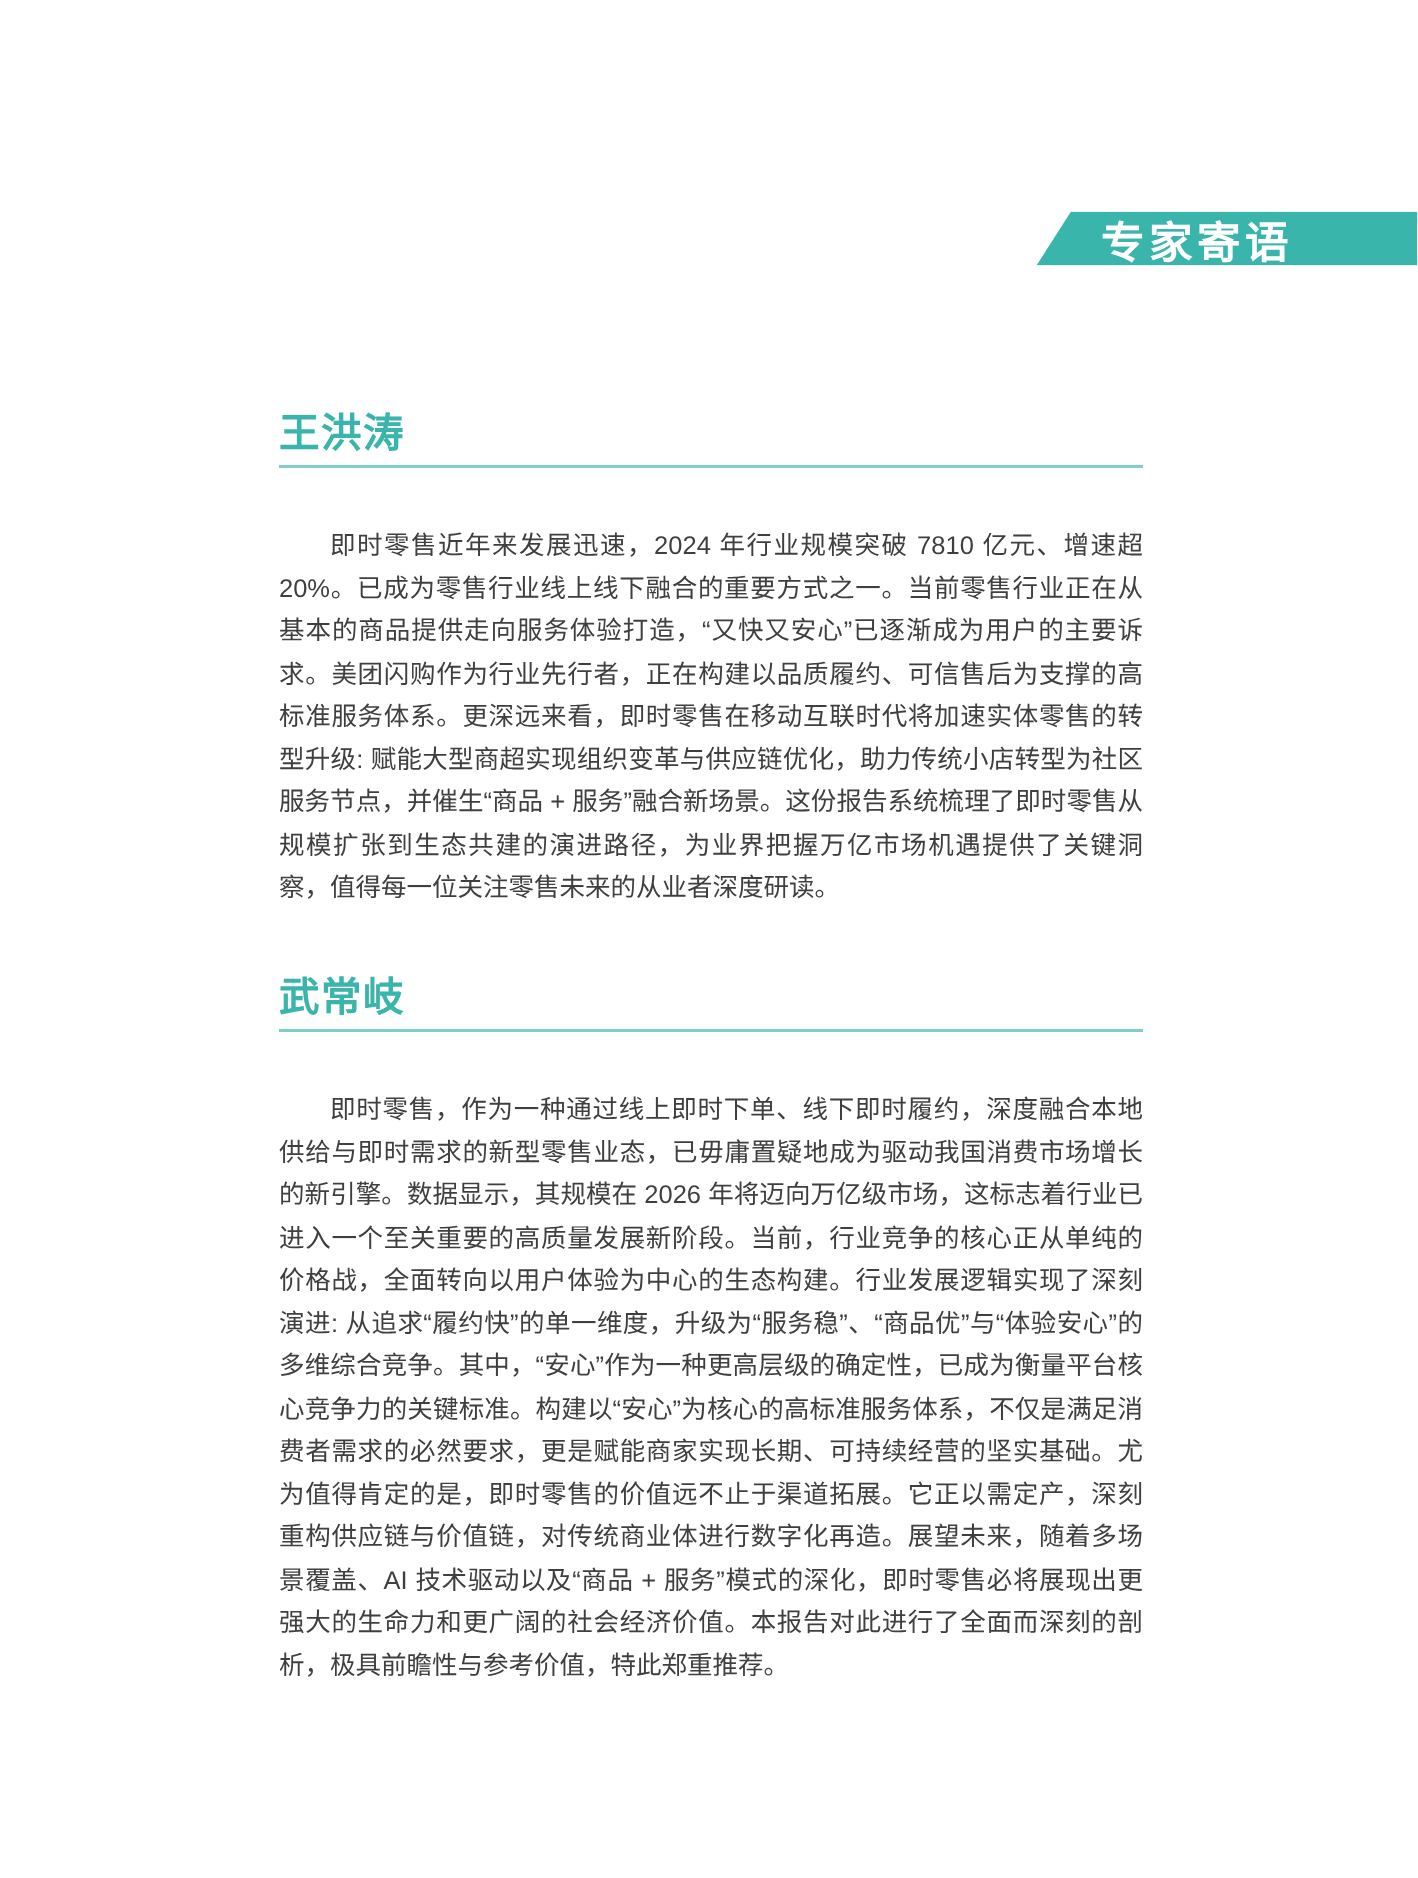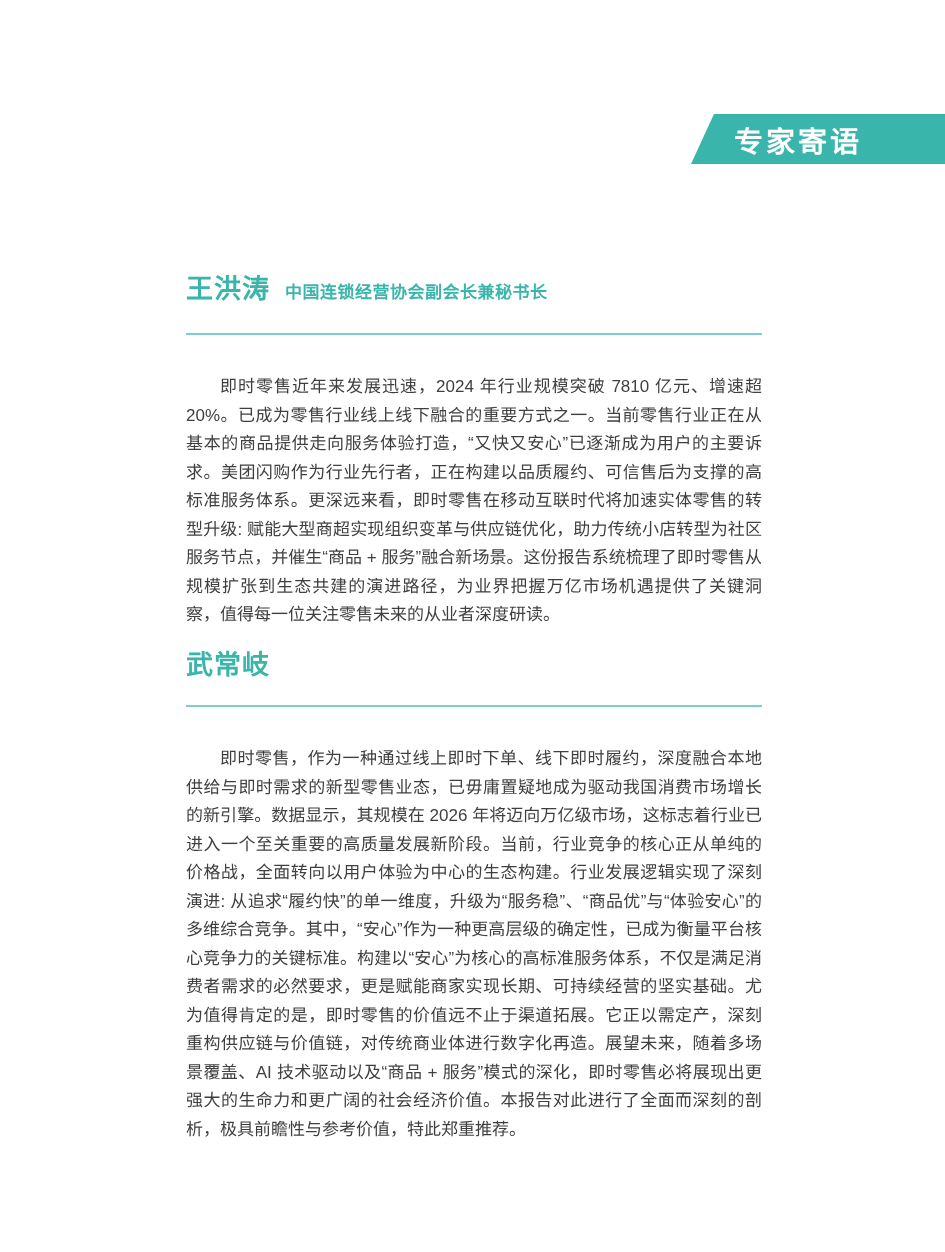--- a/index.html
+++ b/index.html
@@ -8,23 +8,23 @@
     width: 945px;
     height: 1252px;
     background: #ffffff;
     font-family: "Liberation Sans", sans-serif;
     overflow: hidden;
   }
   
   .banner {
     position: absolute;
     left: 691px;
-    top: 114px;
+    top: 141px;
     width: 254px;
-    height: 50px;
+    height: 36px;
     background: #3ab5ab;
     clip-path: polygon(23px 0, 100% 0, 100% 100%, 0 100%);
     display: flex;
     align-items: center;
   }
   .banner-text {
     font-family: "Liberation Serif", serif;
     font-weight: 700;
     color: #ffffff;
     font-size: 29px;
@@ -37,21 +37,21 @@
     position: absolute;
     left: 186px;
     width: 576px;
   }
   .expert-1 { top: 272px; }
   .expert-2 { top: 648px; }
   .expert-header {
     display: flex;
     align-items: baseline;
     line-height: 34px;
-    padding-bottom: 23px;
+    padding-bottom: 4px;
     border-bottom: 2px solid #7fcfc9;
   }
   .expert-name {
     font-size: 27px;
     font-weight: 700;
     color: #3ab5ab;
     letter-spacing: 1px;
     white-space: nowrap;
   }
   .expert-title {
@@ -76,21 +76,20 @@
 
 <div class="page">
 
   <div class="banner">
     <span class="banner-text">专家寄语</span>
   </div>
 
   <section class="expert expert-1">
     <div class="expert-header">
       <span class="expert-name">王洪涛</span>
-      <span class="expert-title">中国连锁经营协会副会长兼秘书长</span>
     </div>
     <p class="expert-paragraph">即时零售近年来发展迅速，2024 年行业规模突破 7810 亿元、增速超 20%。已成为零售行业线上线下融合的重要方式之一。当前零售行业正在从基本的商品提供走向服务体验打造，“又快又安心”已逐渐成为用户的主要诉求。美团闪购作为行业先行者，正在构建以品质履约、可信售后为支撑的高标准服务体系。更深远来看，即时零售在移动互联时代将加速实体零售的转型升级: 赋能大型商超实现组织变革与供应链优化，助力传统小店转型为社区服务节点，并催生“商品 + 服务”融合新场景。这份报告系统梳理了即时零售从规模扩张到生态共建的演进路径，为业界把握万亿市场机遇提供了关键洞察，值得每一位关注零售未来的从业者深度研读。</p>
   </section>
 
   <section class="expert expert-2">
     <div class="expert-header">
       <span class="expert-name">武常岐</span>
     </div>
     <p class="expert-paragraph">即时零售，作为一种通过线上即时下单、线下即时履约，深度融合本地供给与即时需求的新型零售业态，已毋庸置疑地成为驱动我国消费市场增长的新引擎。数据显示，其规模在 2026 年将迈向万亿级市场，这标志着行业已进入一个至关重要的高质量发展新阶段。当前，行业竞争的核心正从单纯的价格战，全面转向以用户体验为中心的生态构建。行业发展逻辑实现了深刻演进: 从追求“履约快”的单一维度，升级为“服务稳”、“商品优”与“体验安心”的多维综合竞争。其中，“安心”作为一种更高层级的确定性，已成为衡量平台核心竞争力的关键标准。构建以“安心”为核心的高标准服务体系，不仅是满足消费者需求的必然要求，更是赋能商家实现长期、可持续经营的坚实基础。尤为值得肯定的是，即时零售的价值远不止于渠道拓展。它正以需定产，深刻重构供应链与价值链，对传统商业体进行数字化再造。展望未来，随着多场景覆盖、AI 技术驱动以及“商品 + 服务”模式的深化，即时零售必将展现出更强大的生命力和更广阔的社会经济价值。本报告对此进行了全面而深刻的剖析，极具前瞻性与参考价值，特此郑重推荐。</p>
   </section>

